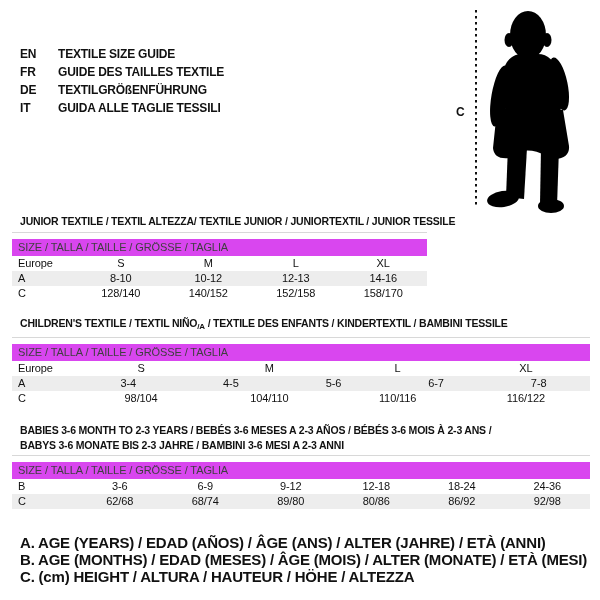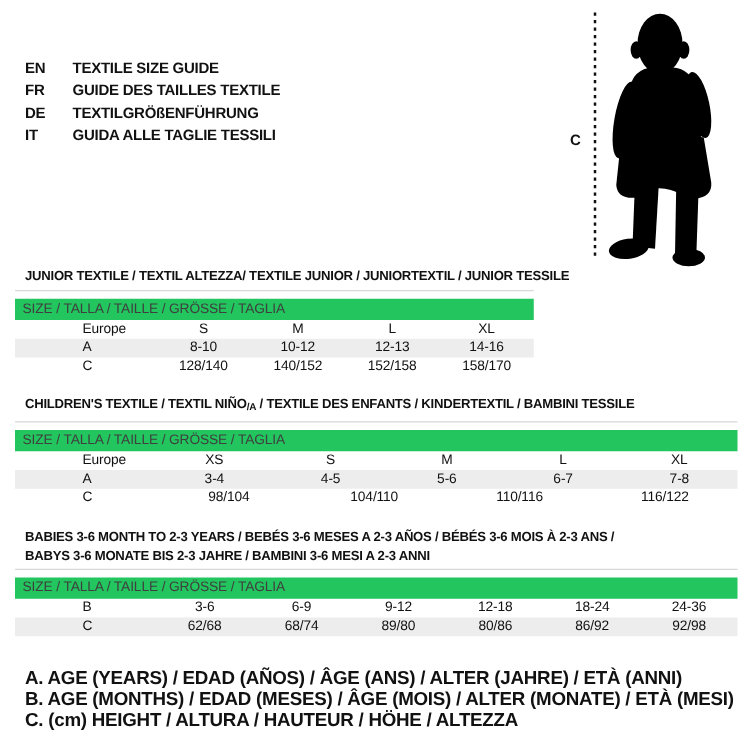--- a/index.html
+++ b/index.html
@@ -17,24 +17,24 @@
   .figure-svg{position:absolute;left:440px;top:2px;width:140px;height:215px;}
   .height-marker{position:absolute;left:456px;top:105px;font-size:12px;font-weight:bold;}
   
   .sec-heading{position:absolute;left:20px;font-weight:bold;font-size:10.5px;letter-spacing:-0.2px;white-space:nowrap;}
   .sec-heading .subbed{font-size:8px;vertical-align:-2px;}
   .two-line{line-height:15px;}
   
   .rule{position:absolute;left:12px;height:1px;background:#d8d8d8;}
   
   .sizetable{position:absolute;left:12px;font-size:11px;letter-spacing:-0.1px;}
-  .bar{height:17px;line-height:17px;background:#22c55e;color:#3f3f3f;padding-left:6px;}
+  .bar{height:17px;line-height:17px;background:#d946ef;color:#3f3f3f;padding-left:6px;}
   .trow{display:flex;height:15px;line-height:15px;}
   .trow.shaded{background:#ededed;}
-  .tlabel{width:65px;padding-left:6px;box-sizing:border-box;margin-left:48px;}
+  .tlabel{width:65px;padding-left:6px;box-sizing:border-box;}
   .tcell{flex:1;text-align:center;}
   
   .footnotes{position:absolute;left:20px;top:534px;font-size:15px;font-weight:bold;letter-spacing:-0.2px;}
   .footnotes div{height:17px;line-height:17px;white-space:nowrap;}
 </style>
 </head>
 <body>
 
 <div class="lang-block">
   <div class="lang-row">
@@ -101,21 +101,20 @@
     <div class="tcell">158/170</div>
   </div>
 </div>
 
 <div class="sec-heading" style="top:317px;"><span>CHILDREN'S TEXTILE / TEXTIL NIÑO</span><span class="subbed">/A</span><span> / TEXTILE DES ENFANTS / KINDERTEXTIL / BAMBINI TESSILE</span></div>
 <div class="rule" style="top:337px;width:578px;"></div>
 <div class="sizetable" style="top:344px;width:578px;">
   <div class="bar">SIZE / TALLA / TAILLE / GRÖSSE / TAGLIA</div>
   <div class="trow">
     <div class="tlabel">Europe</div>
-    <div class="tcell">XS</div>
     <div class="tcell">S</div>
     <div class="tcell">M</div>
     <div class="tcell">L</div>
     <div class="tcell">XL</div>
   </div>
   <div class="trow shaded">
     <div class="tlabel">A</div>
     <div class="tcell">3-4</div>
     <div class="tcell">4-5</div>
     <div class="tcell">5-6</div>

